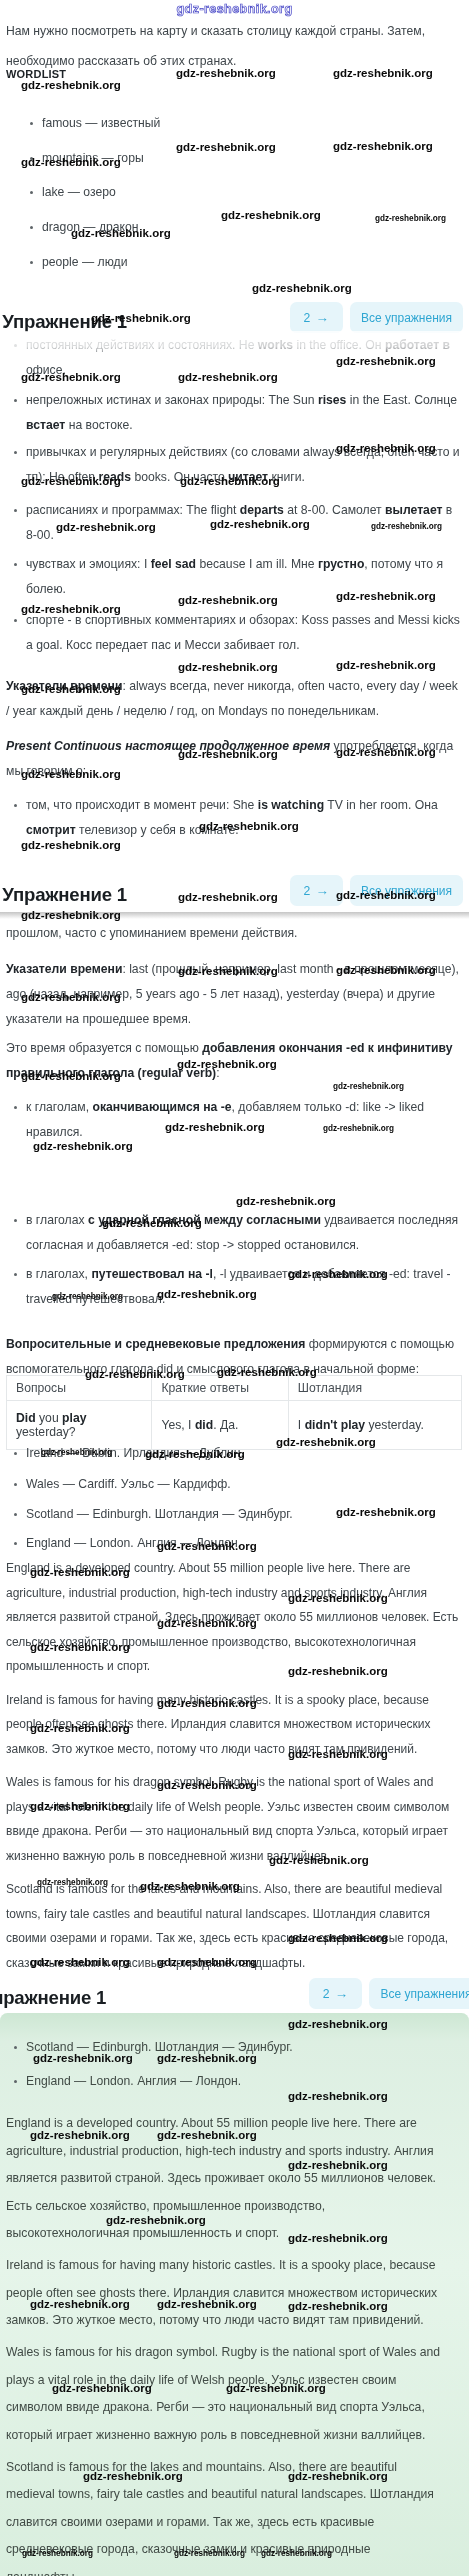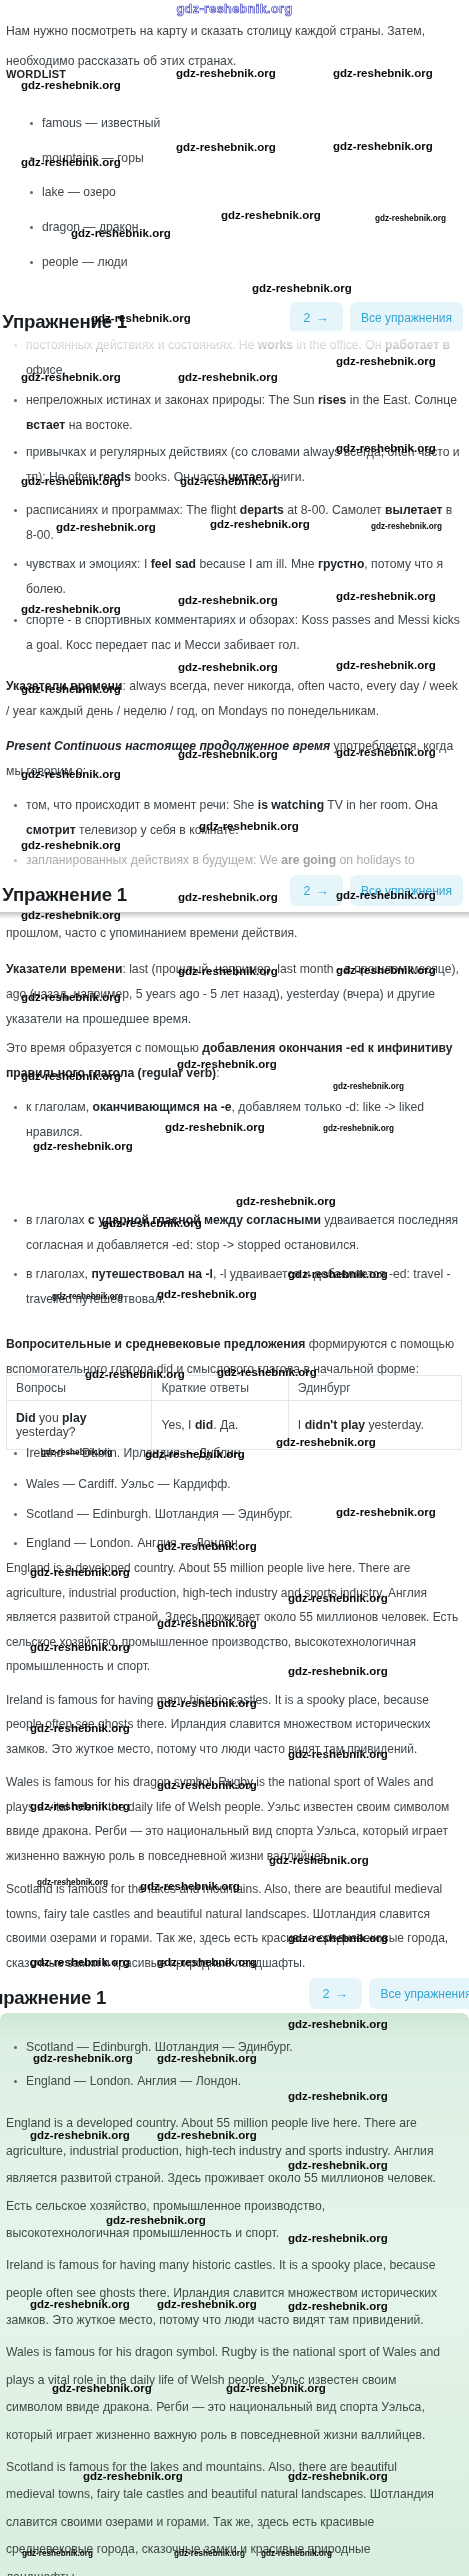--- a/index.html
+++ b/index.html
@@ -96,21 +96,20 @@
       <li class="row" style="top:55px">непреложных истинах и законах природы: The Sun <b>rises</b> in the East. Солнце <b>встает</b> на востоке.</li>
       <li class="row" style="top:107px">привычках и регулярных действиях (со словами always всегда, often часто и тп): He often <b>reads</b> books. Он часто <b>читает</b> книги.</li>
       <li class="row" style="top:165px">расписаниях и программах: The flight <b>departs</b> at 8-00. Самолет <b>вылетает</b> в 8-00.</li>
       <li class="row" style="top:219px">чувствах и эмоциях: I <b>feel sad</b> because I am ill. Мне <b>грустно</b>, потому что я болею.</li>
       <li class="row" style="top:275px">спорте - в спортивных комментариях и обзорах: Koss passes and Messi kicks a goal. Косс передает пас и Месси забивает гол.</li>
     </ul>
     <p class="row para" style="top:341px"><b>Указатели времени</b>: always всегда, never никогда, often часто, every day / week / year каждый день / неделю / год, on Mondays по понедельникам.</p>
     <p class="row para" style="top:401px"><b><i>Present Continuous настоящее продолженное время</i></b> употребляется, когда мы говорим о:</p>
     <ul class="list">
       <li class="row" style="top:460px">том, что происходит в момент речи: She <b>is watching</b> TV in her room. Она <b>смотрит</b> телевизор у себя в комнате.</li>
-      <li class="row faded oneline" style="top:515px">запланированных действиях в будущем: We <b>are going</b> on holidays to</li>
     </ul>
   </div>
   <div class="fade-overlay" style="top:331px;height:28px"></div>
 
   <div class="header-row" style="top:873px">
     <h2 class="hdr-title clip1">Упражнение 1</h2>
     <div class="hdr-btns">
       <div class="btn btn-next">
         <span>2</span>
         <span class="arrow">→</span>
@@ -135,21 +134,21 @@
       <table class="qa">
         <colgroup>
             <col style="width:32%">
             <col style="width:30%">
             <col style="width:38%">
           </colgroup>
         <tbody>
             <tr>
           <th>Вопросы</th>
           <th>Краткие ответы</th>
-          <th>Эдинбург</th>
+          <th>Шотландия</th>
         </tr>
         <tr>
           <td><b>Did</b> you <b>play</b> yesterday?</td>
           <td>Yes, I <b>did</b>. Да.</td>
           <td>I <b>didn't play</b> yesterday.</td>
         </tr>
       </tbody>
         </table>
     </div>
 

